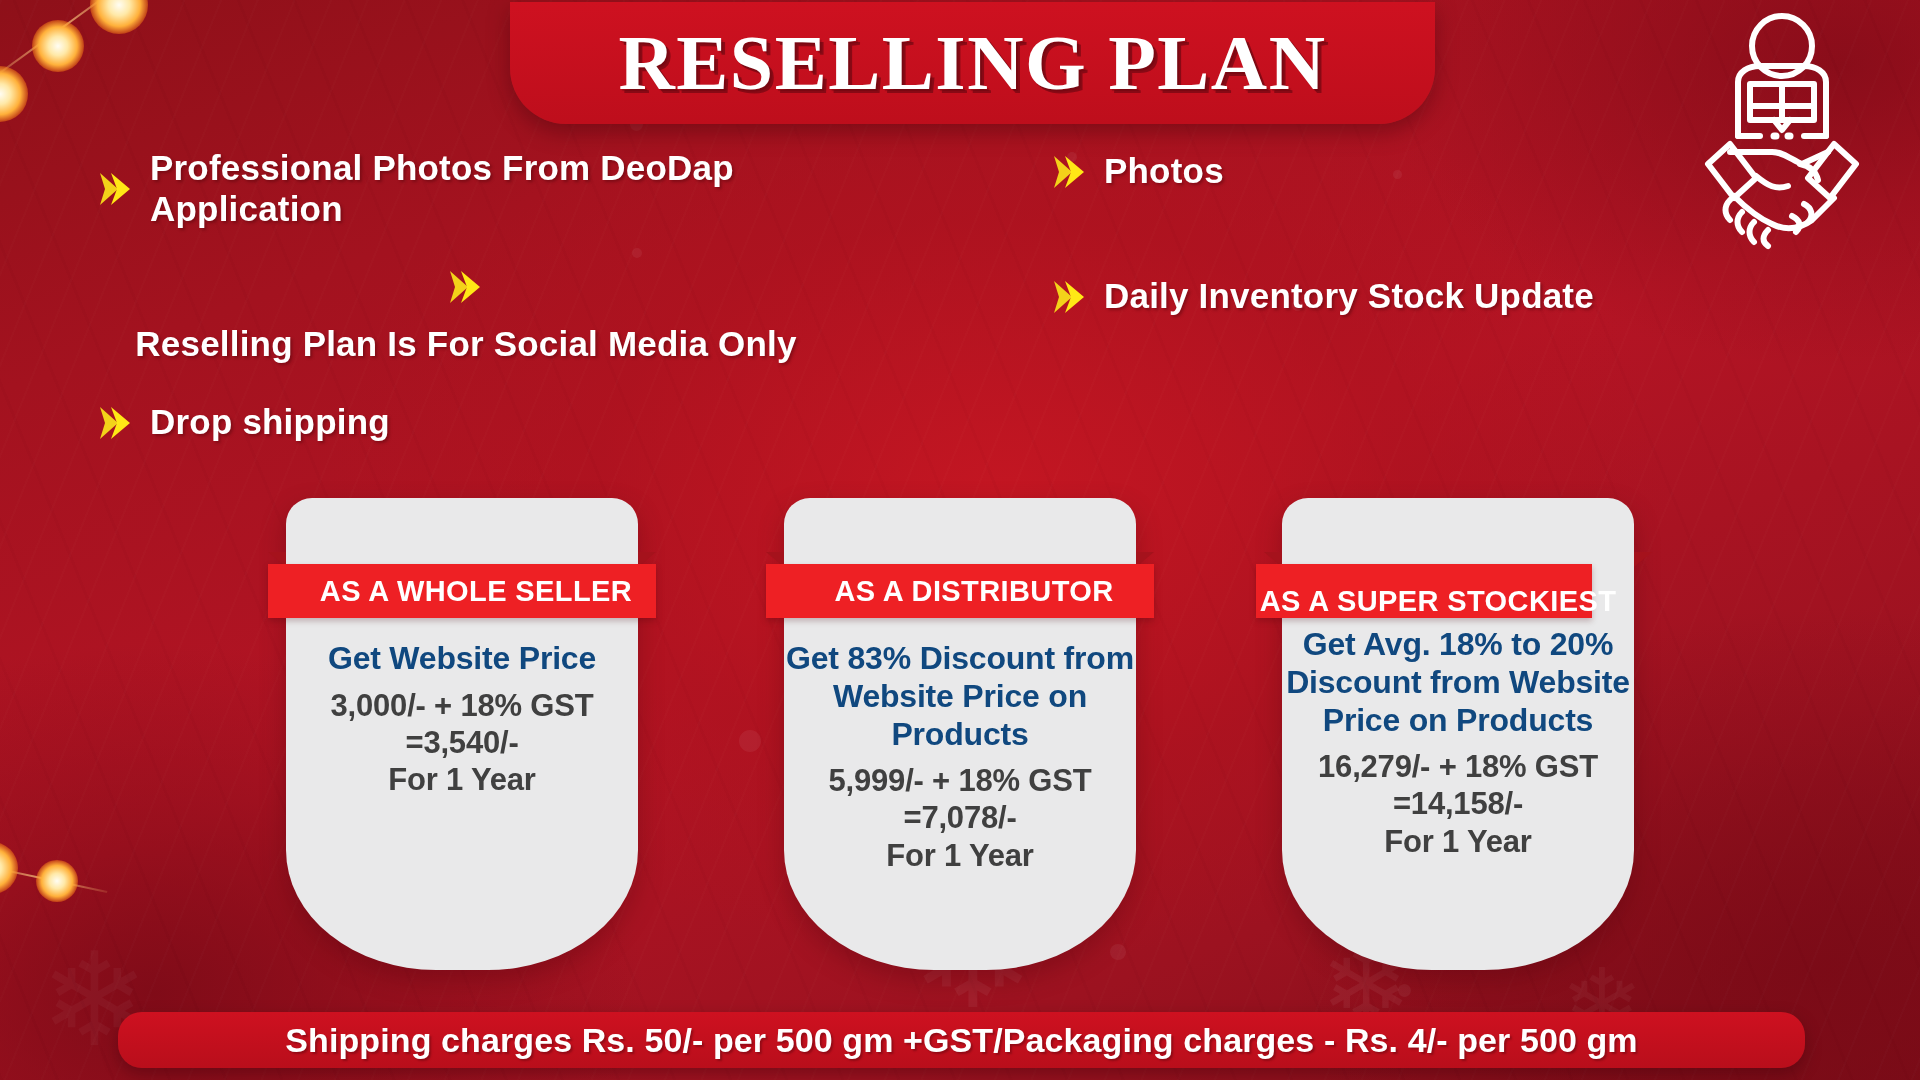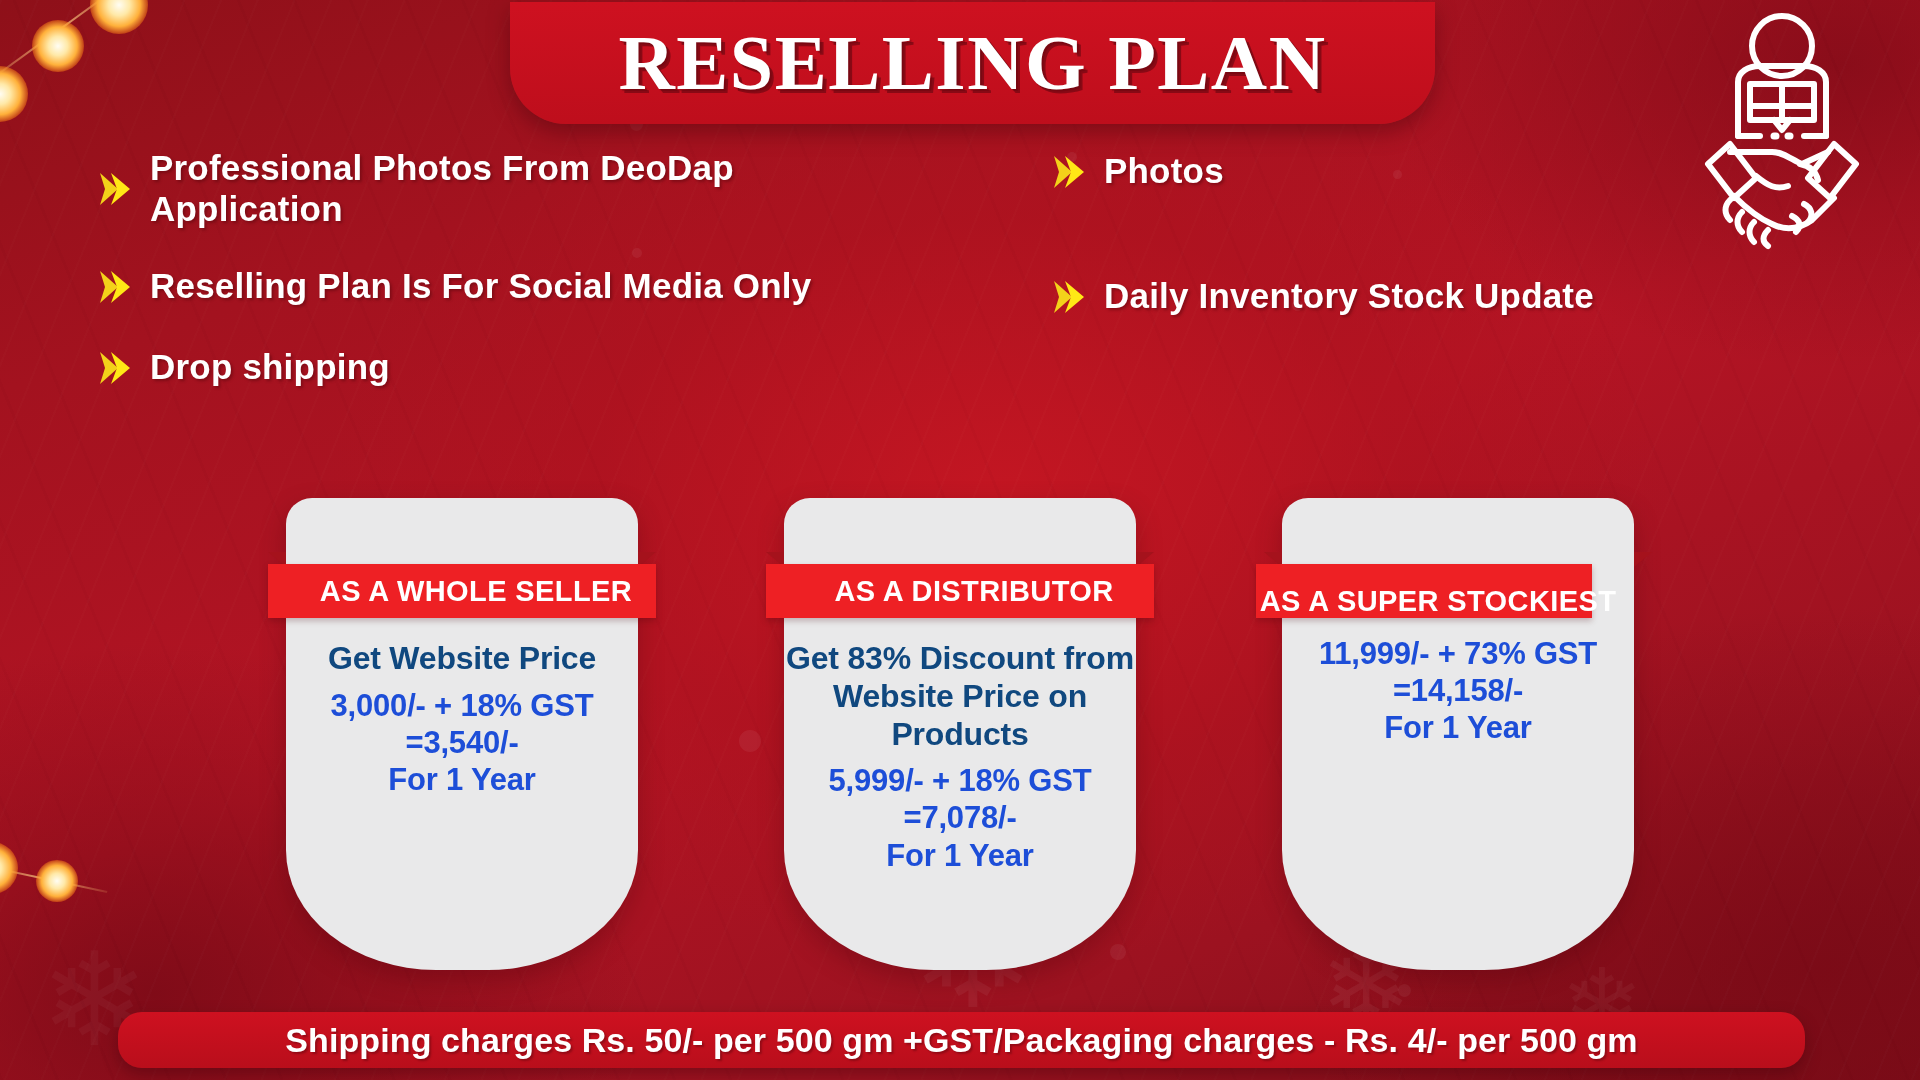--- a/index.html
+++ b/index.html
@@ -104,21 +104,21 @@
   .ribbon-fold-r { right:-18px; clip-path:polygon(0 0,100% 0,0 100%); }
   .card-content {
     position:absolute; left:0; right:0; top:142px;
     padding:0 0; text-align:center;
   }
   .headline {
     color:#10487F; font-weight:bold; font-size:32px; line-height:1.18;
     letter-spacing:-.2px;
   }
   .price {
-    margin-top:9px; color:#1d4ed8; font-weight:bold; font-size:31px; line-height:1.2;
+    margin-top:9px; color:#404040; font-weight:bold; font-size:31px; line-height:1.2;
     letter-spacing:-.2px;
   }
 
   
   #footer-bar {
     position:absolute; left:118px; top:1012px; width:1687px; height:56px;
     background:linear-gradient(180deg,#CE1120 0%,#B90E1B 100%);
     border-radius:24px;
     box-shadow:0 6px 16px rgba(60,3,9,0.40);
     display:flex; align-items:center; justify-content:center;
@@ -210,21 +210,21 @@
     <div class="feature">
       <span class="chev">
         <svg width="40" height="38" viewBox="0 0 40 38">
           <path d="M4 3 L22 19 L4 35 L9 19 Z" fill="#F3D21A"></path>
           <path d="M15 3 L34 19 L15 35 L21 19 Z" fill="#FFE816"></path>
         </svg>
       </span>
       <span class="feat-label">Professional Photos From DeoDap Application</span>
     </div>
 
-    <div class="feature" style="margin-top:20px;">
+    <div class="feature" style="margin-top:20px;flex-direction:column;">
       <span class="chev">
         <svg width="40" height="38" viewBox="0 0 40 38">
           <path d="M4 3 L22 19 L4 35 L9 19 Z" fill="#F3D21A"></path>
           <path d="M15 3 L34 19 L15 35 L21 19 Z" fill="#FFE816"></path>
         </svg>
       </span>
       <span class="feat-label">Reselling Plan Is For Social Media Only</span>
     </div>
 
     <div class="feature" style="margin-top:4px;">
@@ -304,22 +304,23 @@
   </div>
 
   <div class="card" style="left:1282px; top:0;">
     <div class="card-body">
       <div class="ribbon-fold-l"></div>
       <div class="ribbon-fold-r"></div>
       <div class="ribbon" style="left:-26px; width:336px;align-items:flex-end;">
         <span class="ribbon-label">AS A SUPER STOCKIEST</span>
       </div>
       <div class="card-content" style="top:128px;">
+        <div class="headline">Get Avg. 18% to 20% Discount from Website Price on Products</div>
         <div class="price">
-          <div>11,999/- + 73% GST</div>
+          <div>16,279/- + 18% GST</div>
           <div>=14,158/-</div>
           <div>For 1 Year</div>
         </div>
       </div>
     </div>
   </div>
 
 </div>
 
 <div id="footer-bar">

